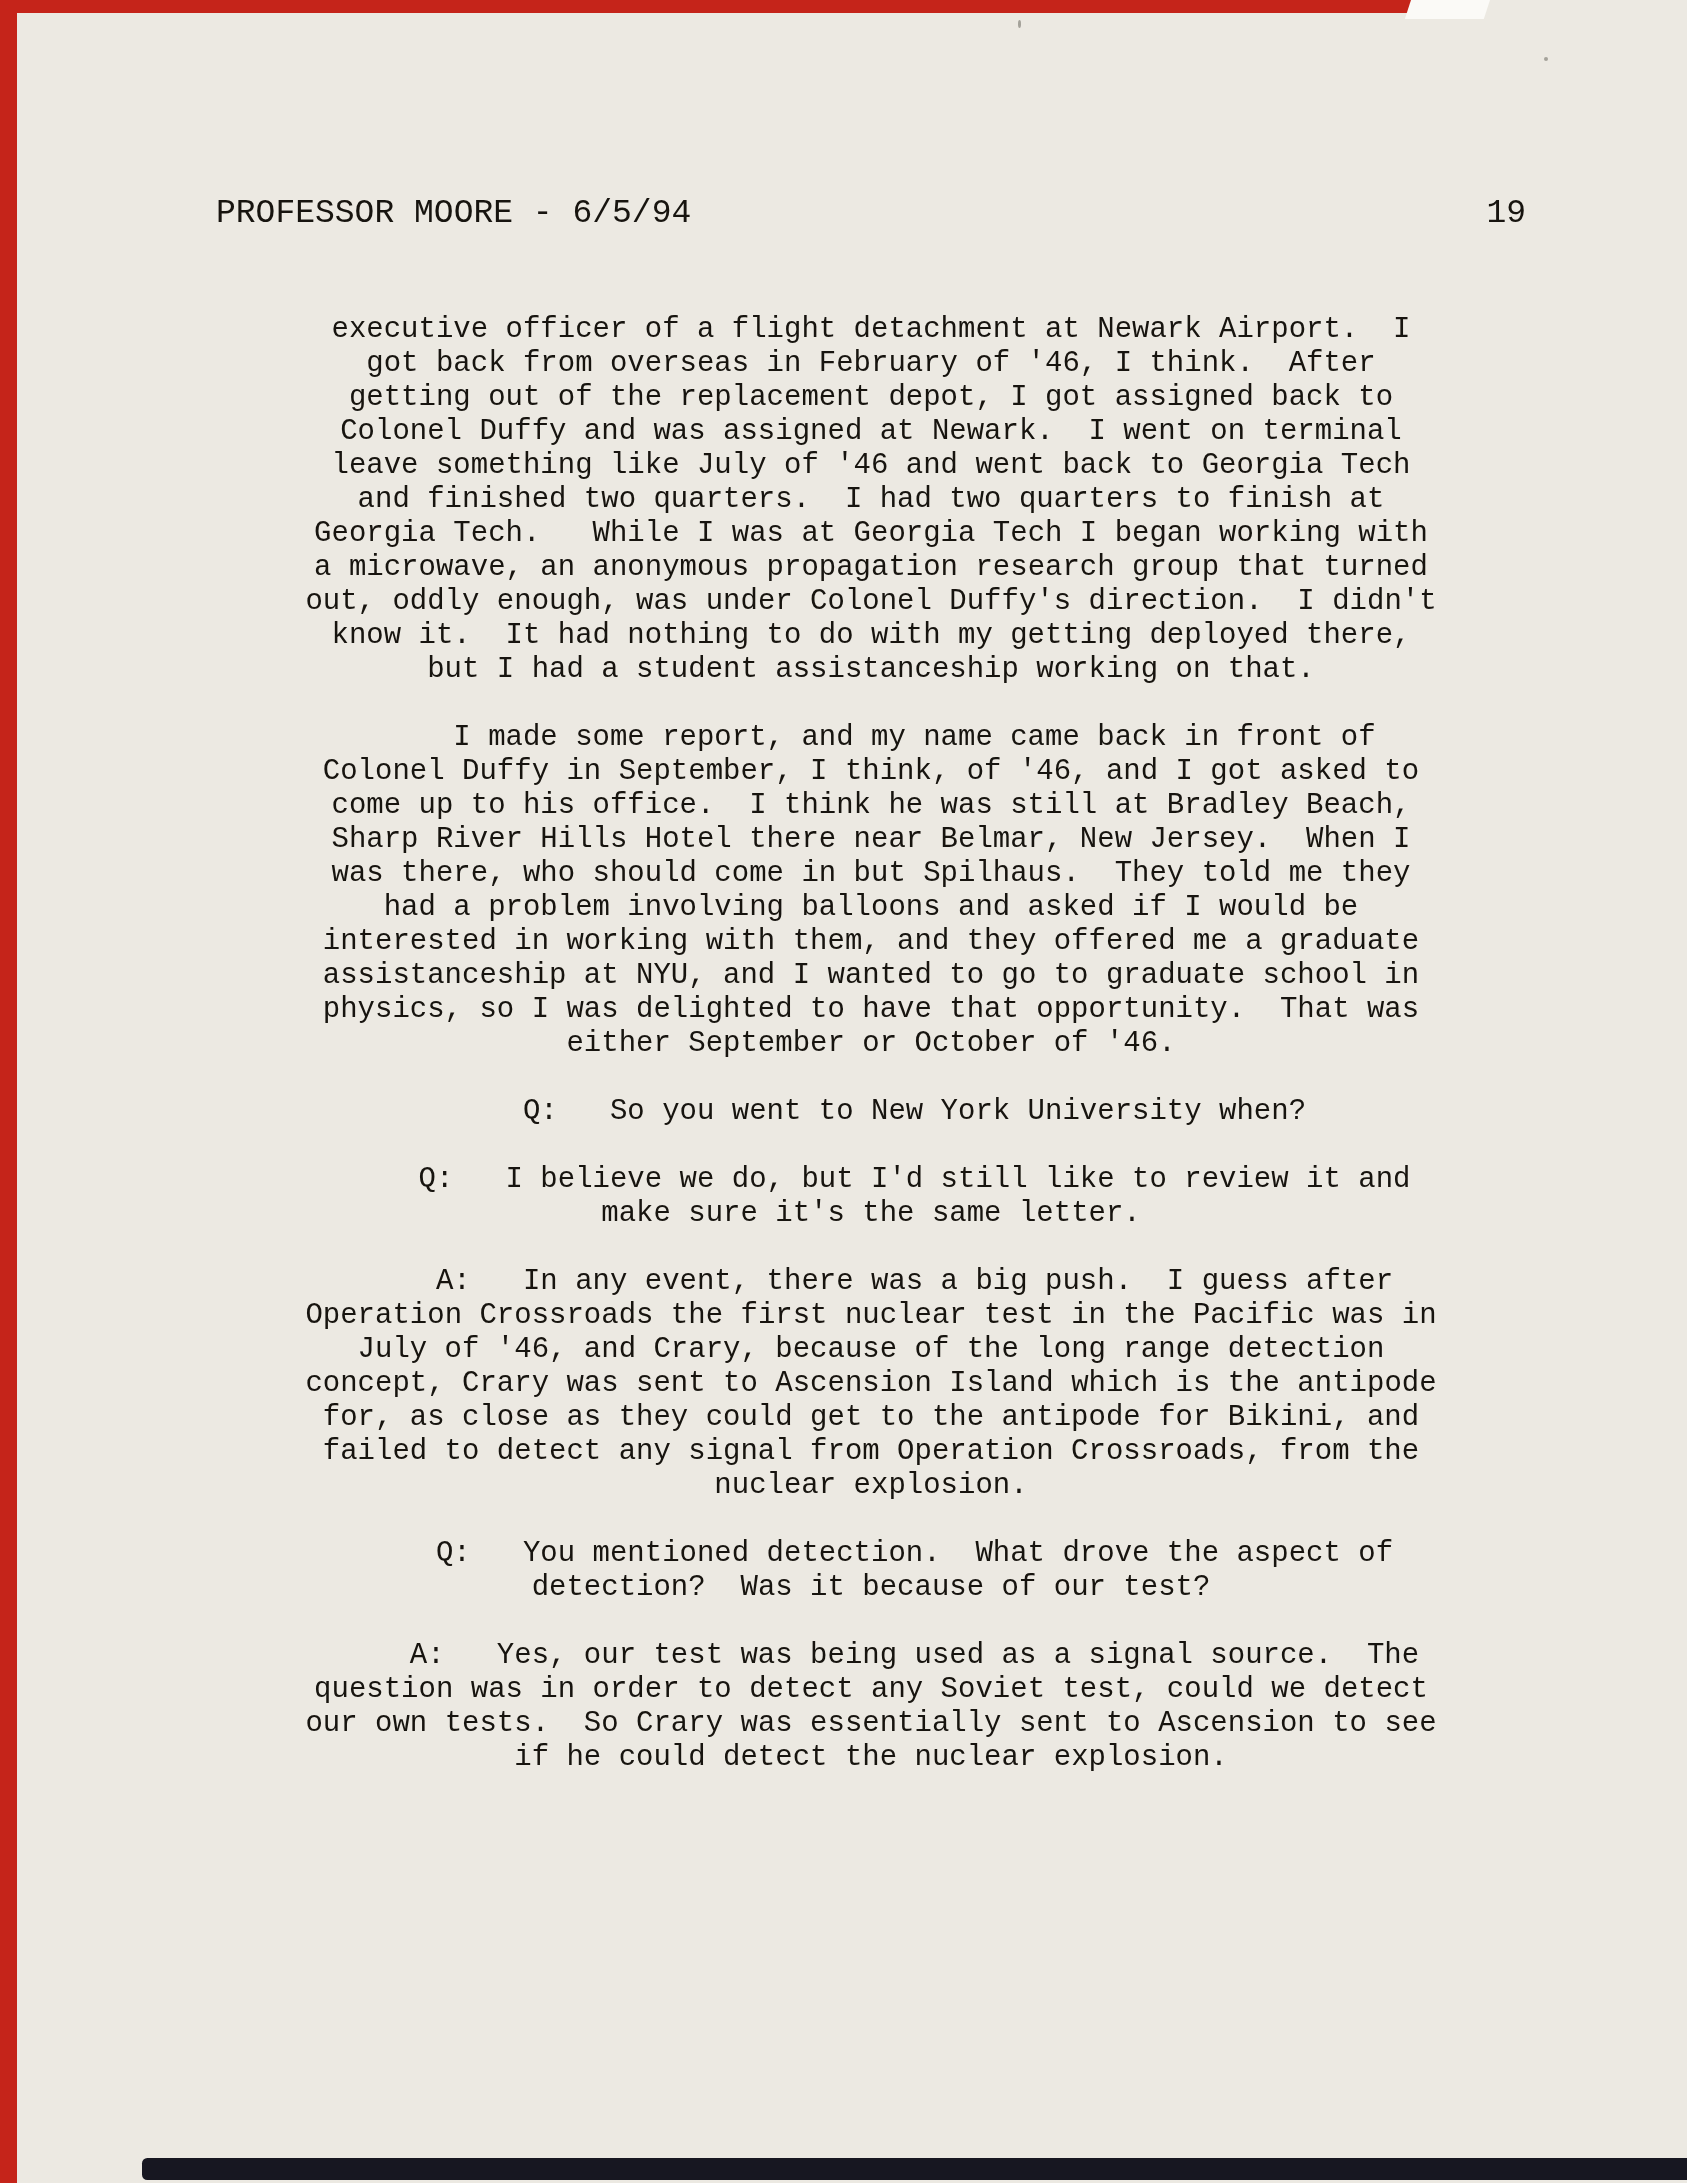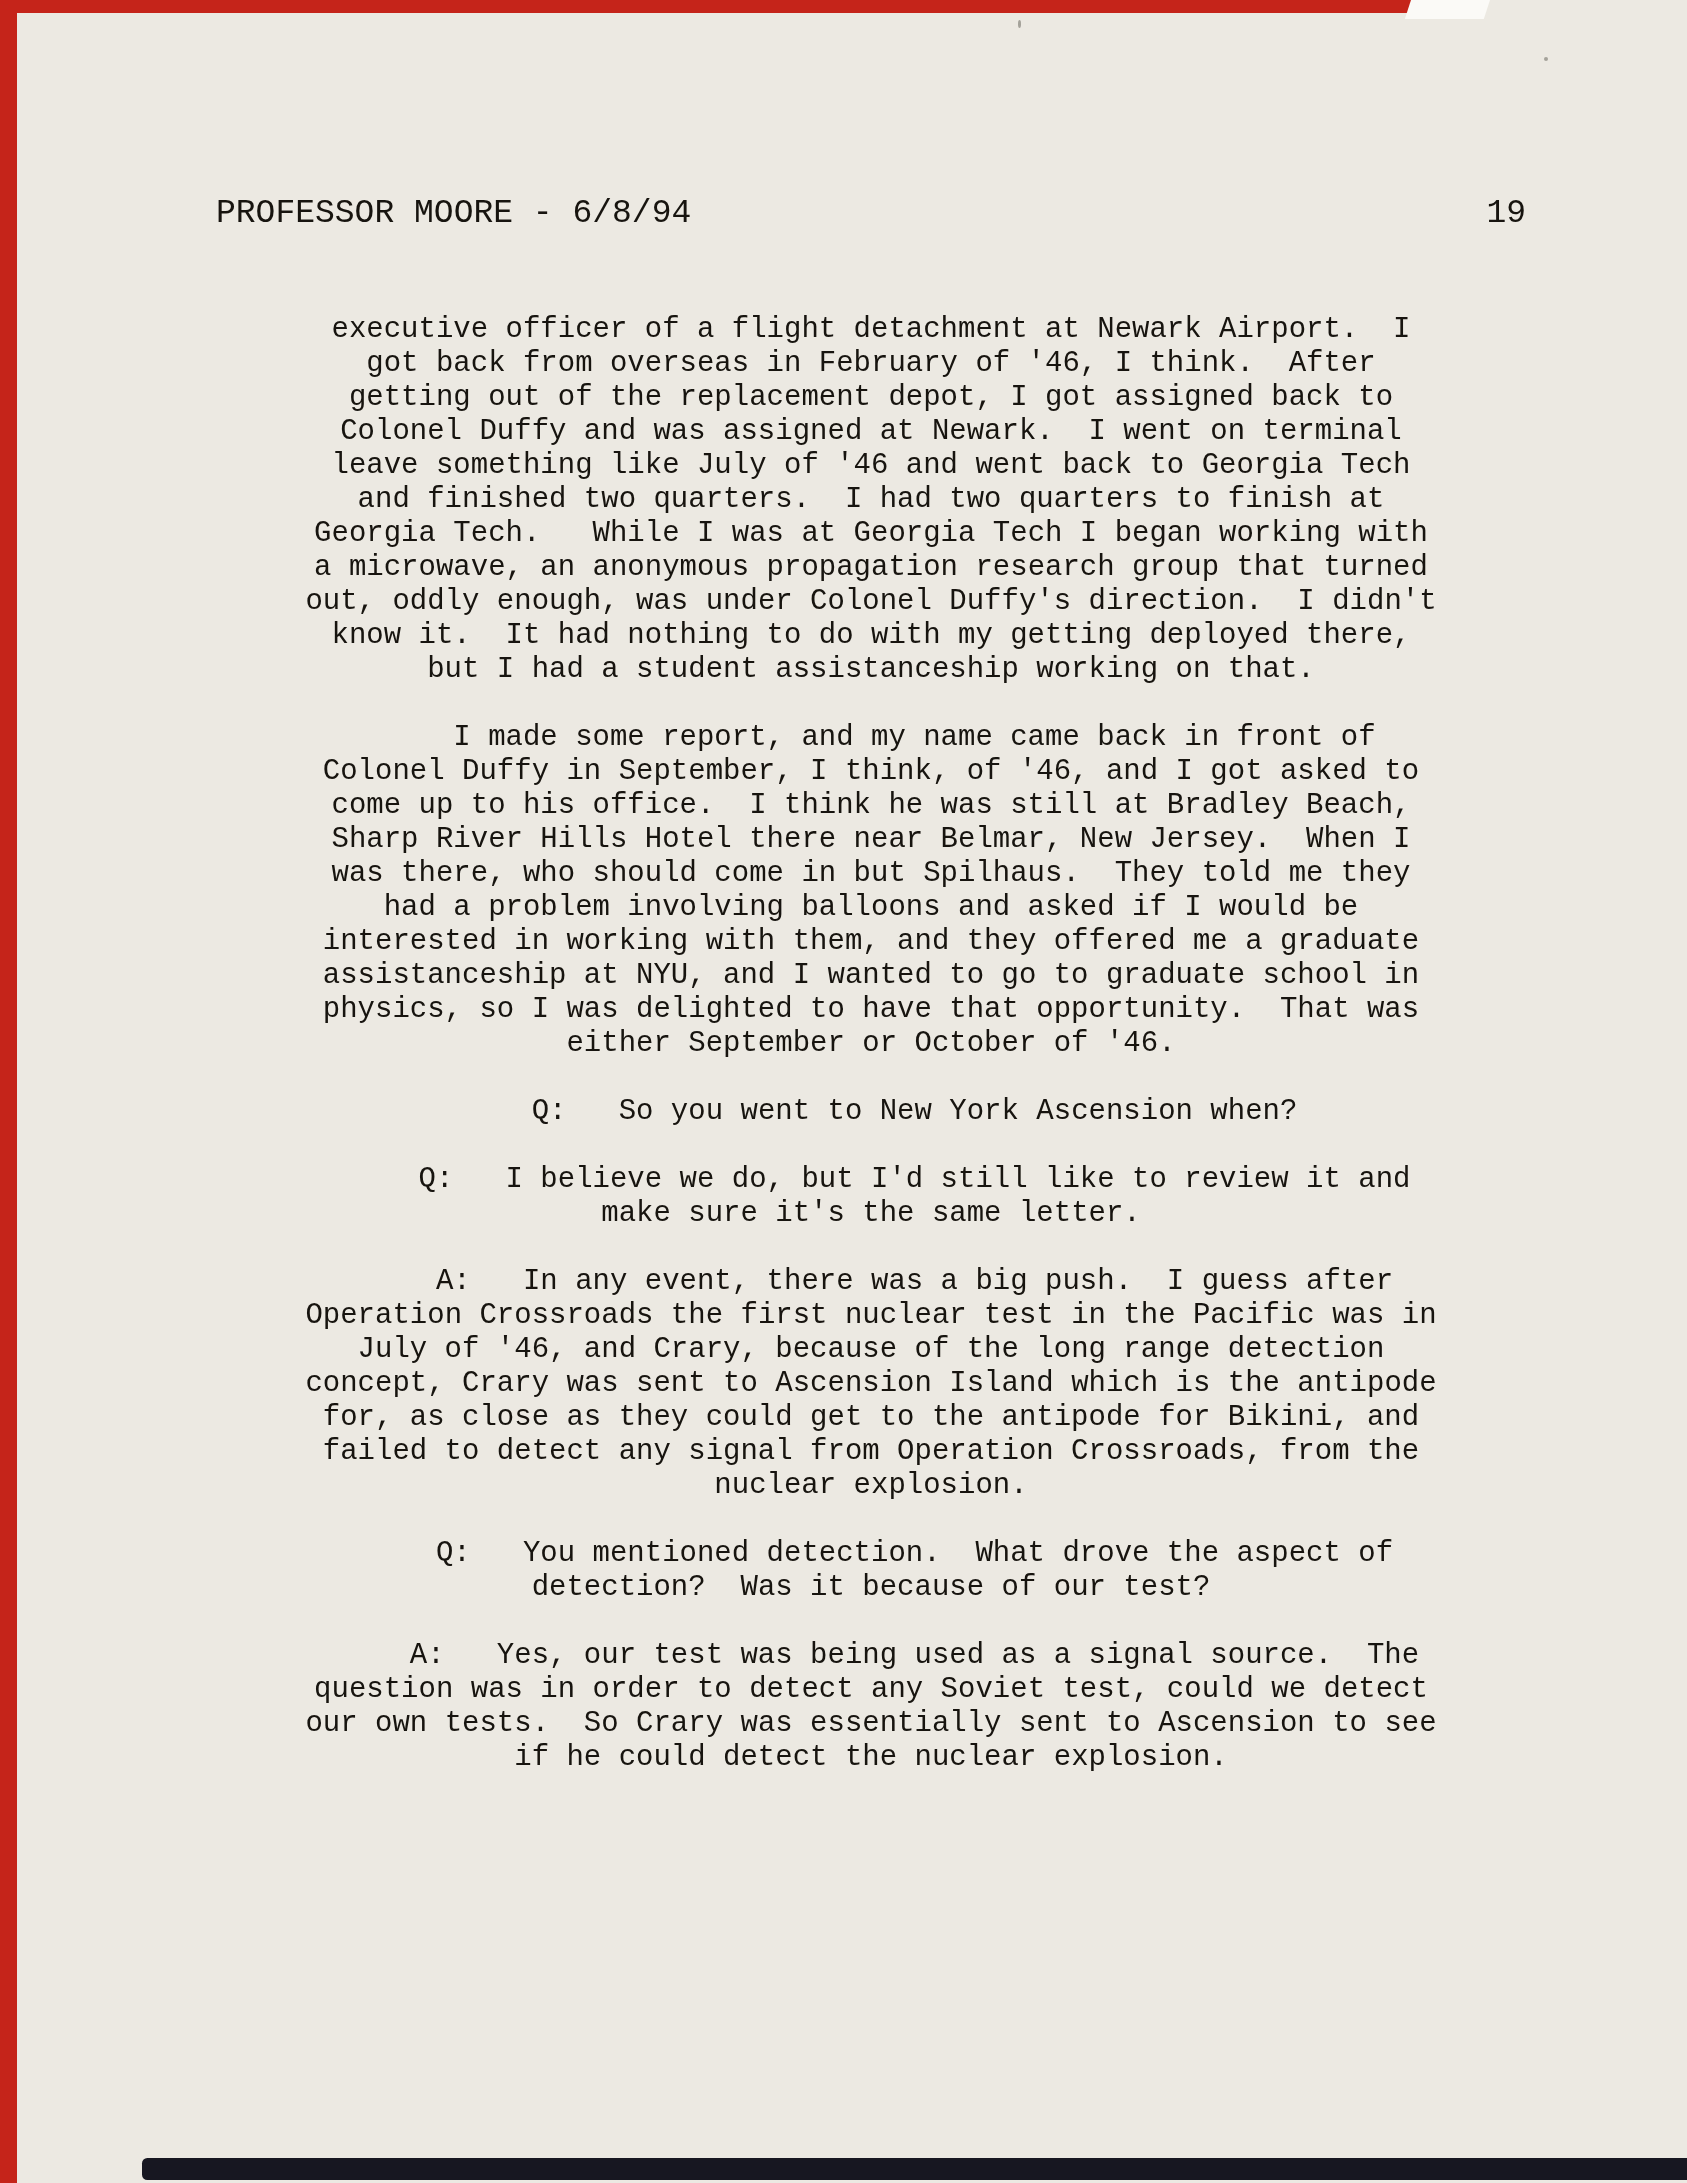--- a/index.html
+++ b/index.html
@@ -94,21 +94,21 @@
 
   <div class="edge-left"></div>
   <div class="edge-top"></div>
   <div class="corner-tab"></div>
 
   <div class="speck s1"></div>
   <div class="speck s2"></div>
 
   <div class="content">
     <div class="header-row">
-      <span>PROFESSOR MOORE - 6/8/94</span>
+      <span>PROFESSOR MOORE - 6/5/94</span>
       <span>19</span>
     </div>
 
     <div class="body-text">
 
     <div class="para">executive officer of a flight detachment at Newark Airport.  I
 got back from overseas in February of '46, I think.  After
 getting out of the replacement depot, I got assigned back to
 Colonel Duffy and was assigned at Newark.  I went on terminal
 leave something like July of '46 and went back to Georgia Tech
@@ -121,21 +121,21 @@
         <div class="para">     I made some report, and my name came back in front of
 Colonel Duffy in September, I think, of '46, and I got asked to
 come up to his office.  I think he was still at Bradley Beach,
 Sharp River Hills Hotel there near Belmar, New Jersey.  When I
 was there, who should come in but Spilhaus.  They told me they
 had a problem involving balloons and asked if I would be
 interested in working with them, and they offered me a graduate
 assistanceship at NYU, and I wanted to go to graduate school in
 physics, so I was delighted to have that opportunity.  That was
 either September or October of '46.</div>
-        <div class="para">     Q:   So you went to New York Ascension when?</div>
+        <div class="para">     Q:   So you went to New York University when?</div>
         <div class="para">     Q:   I believe we do, but I'd still like to review it and
 make sure it's the same letter.</div>
         <div class="para">     A:   In any event, there was a big push.  I guess after
 Operation Crossroads the first nuclear test in the Pacific was in
 July of '46, and Crary, because of the long range detection
 concept, Crary was sent to Ascension Island which is the antipode
 for, as close as they could get to the antipode for Bikini, and
 failed to detect any signal from Operation Crossroads, from the
 nuclear explosion.</div>
         <div class="para">     Q:   You mentioned detection.  What drove the aspect of

